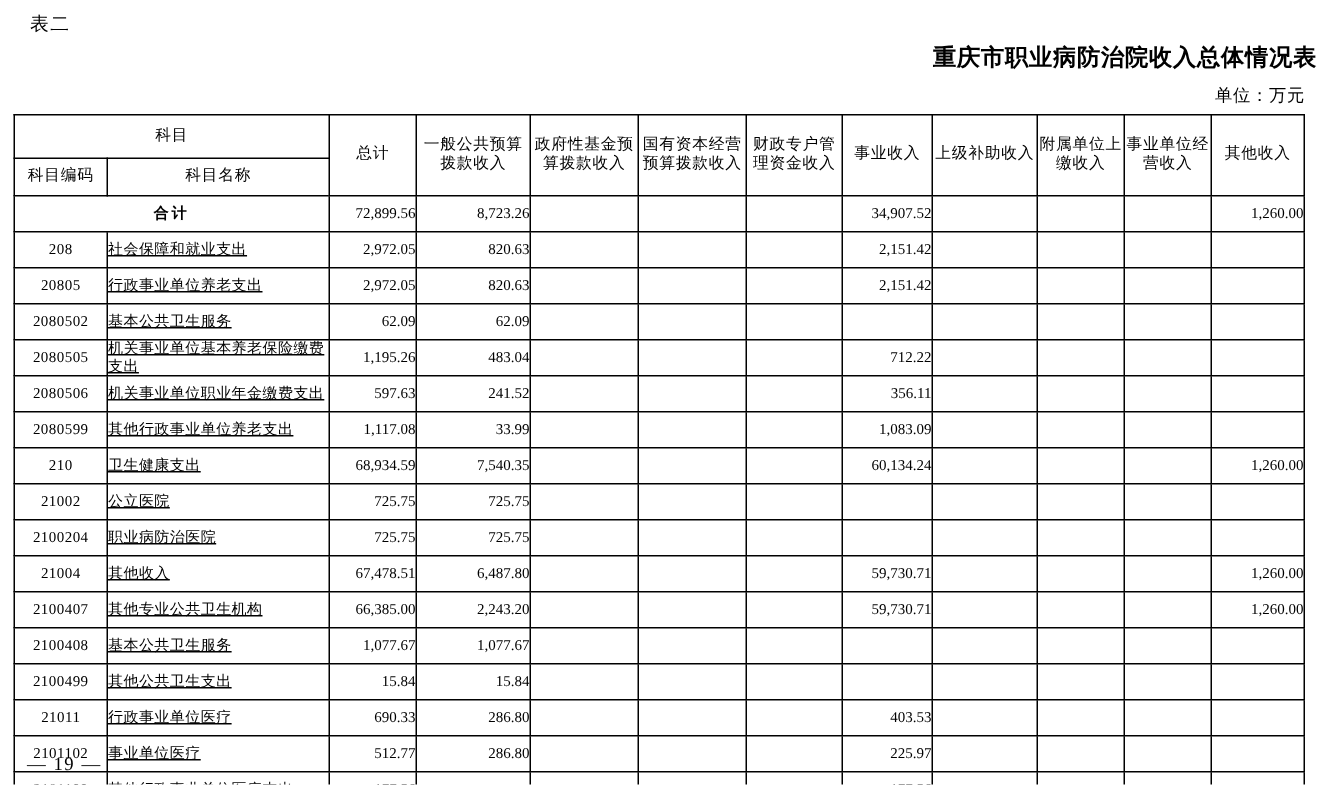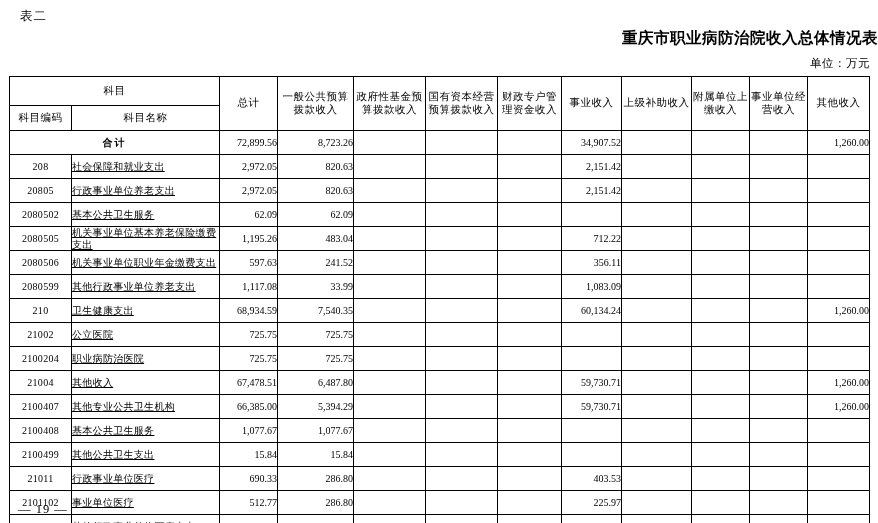--- a/index.html
+++ b/index.html
@@ -328,21 +328,21 @@
           <td class="num">59,730.71</td>
           <td class="num"></td>
           <td class="num"></td>
           <td class="num"></td>
           <td class="num">1,260.00</td>
         </tr>
         <tr>
           <td class="code lvl2">2100407</td>
           <td class="name indent-name-2">其他专业公共卫生机构</td>
           <td class="num">66,385.00</td>
-          <td class="num">5,394.29</td>
+          <td class="num">2,243.20</td>
           <td class="num"></td>
           <td class="num"></td>
           <td class="num"></td>
           <td class="num">59,730.71</td>
           <td class="num"></td>
           <td class="num"></td>
           <td class="num"></td>
           <td class="num">1,260.00</td>
         </tr>
         <tr>

